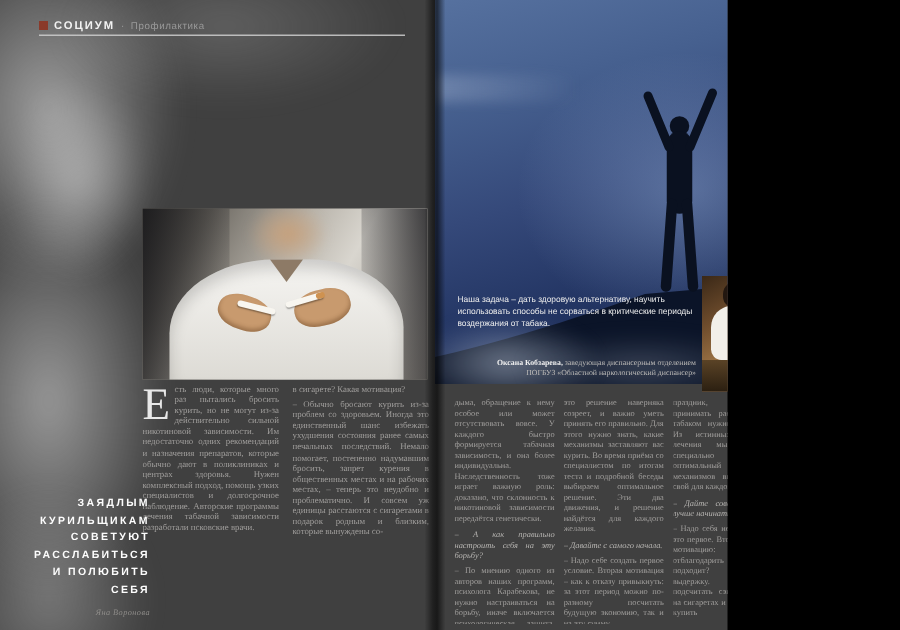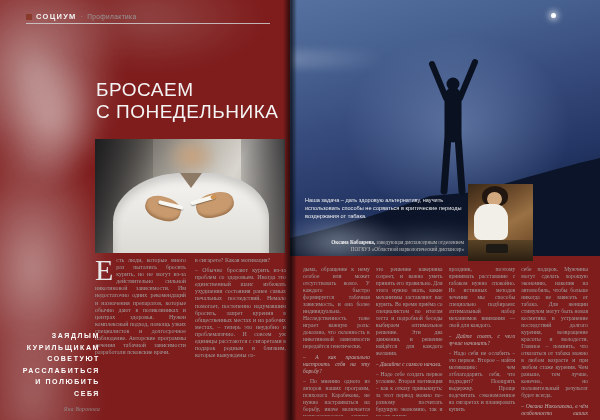--- a/index.html
+++ b/index.html
@@ -1,16 +1,16 @@
 <!DOCTYPE html>
 <html><head>
 <meta charset="utf-8">
 <style>
   html,body{margin:0;padding:0;background:#000;}
-  .spread{position:relative;width:600px;height:420px;background:#7f1d1d;overflow:hidden;
+  .spread{position:relative;width:485px;height:420px;background:#404040;overflow:hidden;
           font-family:"Liberation Sans",sans-serif;}
   .page{position:absolute;top:0;height:420px;}
   .page-left{left:0;width:290px;}
   .page-right{left:290px;width:310px;}
 
   
   .smoke{position:absolute;border-radius:50%;filter:blur(9px);pointer-events:none;}
   .s1{left:-55px;top:-45px;width:175px;height:235px;background:radial-gradient(closest-side,rgba(235,235,235,.55),rgba(235,235,235,0));}
   .s2{left:-45px;top:135px;width:155px;height:265px;background:radial-gradient(closest-side,rgba(242,242,242,.5),rgba(242,242,242,0));}
   .s3{left:-35px;top:325px;width:135px;height:150px;background:radial-gradient(closest-side,rgba(225,225,225,.35),rgba(225,225,225,0));}
@@ -106,24 +106,20 @@
     <div class="smoke s5"></div>
 
     <div class="kicker">
       <span class="marker"></span>
       <span class="sec">СОЦИУМ</span>
       <span class="sep">·</span>
       <span class="sub">Профилактика</span>
     </div>
     <div class="kicker-rule"></div>
 
-    <div class="headline">
-      <div>БРОСАЕМ</div>
-      <div>С ПОНЕДЕЛЬНИКА</div>
-    </div>
 
     <div class="lead-photo">
       <div class="lp-face"></div>
       <div class="lp-dark-l"></div>
       <div class="lp-dark-r"></div>
       <div class="lp-shirt"></div>
       <div class="lp-collar"></div>
       <div class="lp-hand left"></div>
       <div class="lp-hand right"></div>
       <div class="lp-cig c1"></div>

